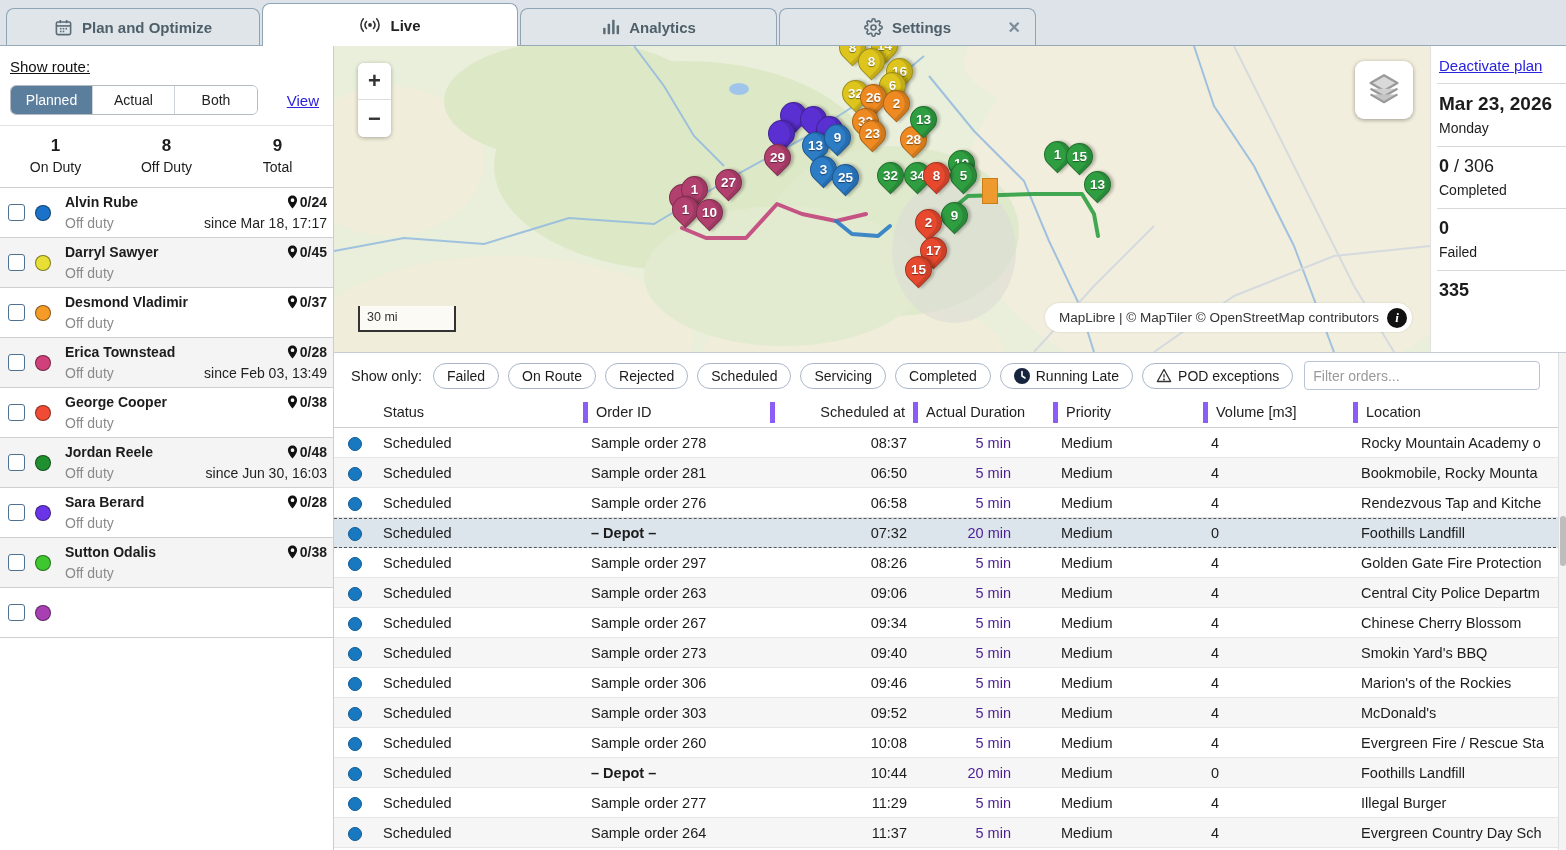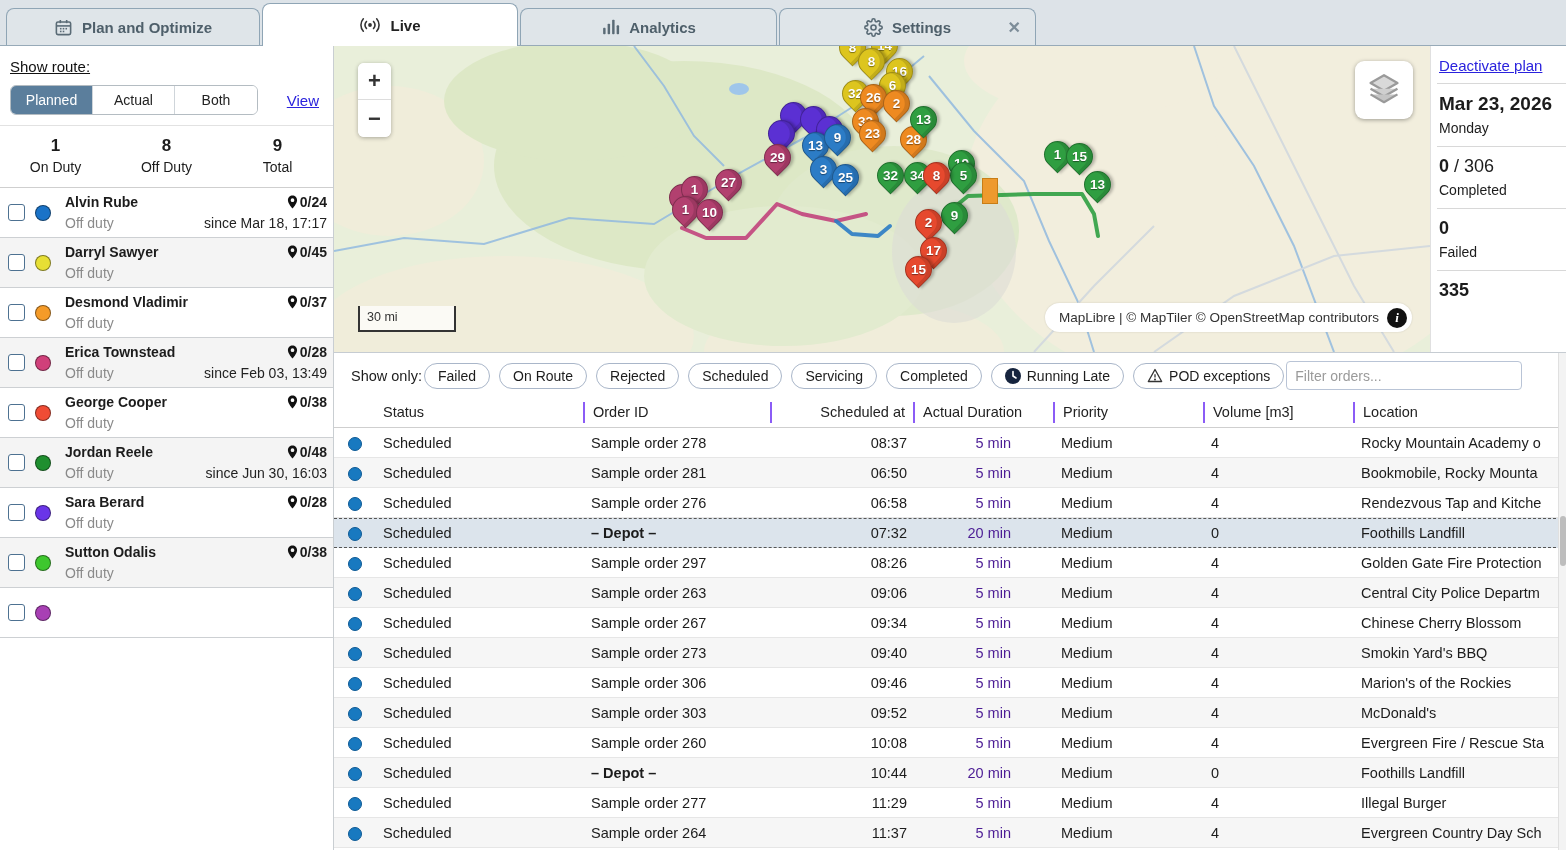--- a/index.html
+++ b/index.html
@@ -63,28 +63,28 @@
   .pp-link { color:#2a22dd; text-decoration:underline; font-size:15px; padding:11px 0 9px 8px; cursor:pointer; }
   .pp-div { border-top:1px solid #d8d8d8; margin-left:6px; }
   .pp-block { padding:9px 0 10px 8px; }
   .pp-date { font-size:19px; font-weight:bold; white-space:nowrap; }
   .pp-sub { font-size:14px; margin-top:5px; }
   .pp-big { font-size:18px; white-space:nowrap; }
   .pp-big b { font-weight:bold; }
 
   
   .orders { position:absolute; left:334px; top:352px; width:1232px; height:498px; background:#fff; border-top:1px solid #c6ccd2; }
-  .chips { display:flex; align-items:center; padding:8px 0 7px 17px; }
+  .chips { display:flex; align-items:center; gap:9px; padding:8px 0 7px 17px; }
   .chips .lbl { font-size:14.5px; margin-right:2px; }
   .chip { display:flex; align-items:center; gap:6px; border:1px solid #a9b6c9; border-radius:15px; padding:4px 13px; font-size:14px; background:#fff; cursor:pointer; white-space:nowrap; }
   .filter-input { margin-left:2px; height:29px; width:236px; border:1px solid #b9c4d6; border-radius:4px; font-size:14px; padding:0 8px; font-family:inherit; color:#222; }
   .filter-input::placeholder { color:#9a9a9a; }
   .tgrid { display:grid; grid-template-columns:41px 208px 187px 143px 140px 150px 150px 1fr; align-items:center; }
   .thead { height:31px; border-bottom:1px solid #cfcfcf; font-size:14.5px; color:#222; }
-  .thead .hc { padding:0 8px; height:21px; line-height:21px; border-left:2px solid #8b5cf6; overflow:hidden; white-space:nowrap; }
+  .thead .hc { padding:0 8px; height:21px; line-height:21px; border-left:5px solid #8b5cf6; overflow:hidden; white-space:nowrap; }
   .thead .hc.first { border-left:none; }
   .thead .hc.r { text-align:right; }
   .trow { height:30px; border-bottom:1px solid #e6e6e6; font-size:14.5px; cursor:pointer; }
   .trow.alt { background:#f6f6f6; }
   .trow.hl { background:#dce4ec; border-top:1px dashed #555; border-bottom:1px dashed #555; }
   .trow .c { padding:0 8px; white-space:nowrap; overflow:hidden; }
   .odot { width:14px; height:14px; border-radius:50%; background:#1879c0; border:1.5px solid #0e5a95; display:inline-block; margin-left:6px; vertical-align:middle; }
   .c.sched { text-align:right; padding-right:6px; }
   .c.dur { text-align:right; padding-right:42px; color:#4c1d95; }
   .c.oid.b { font-weight:bold; }

